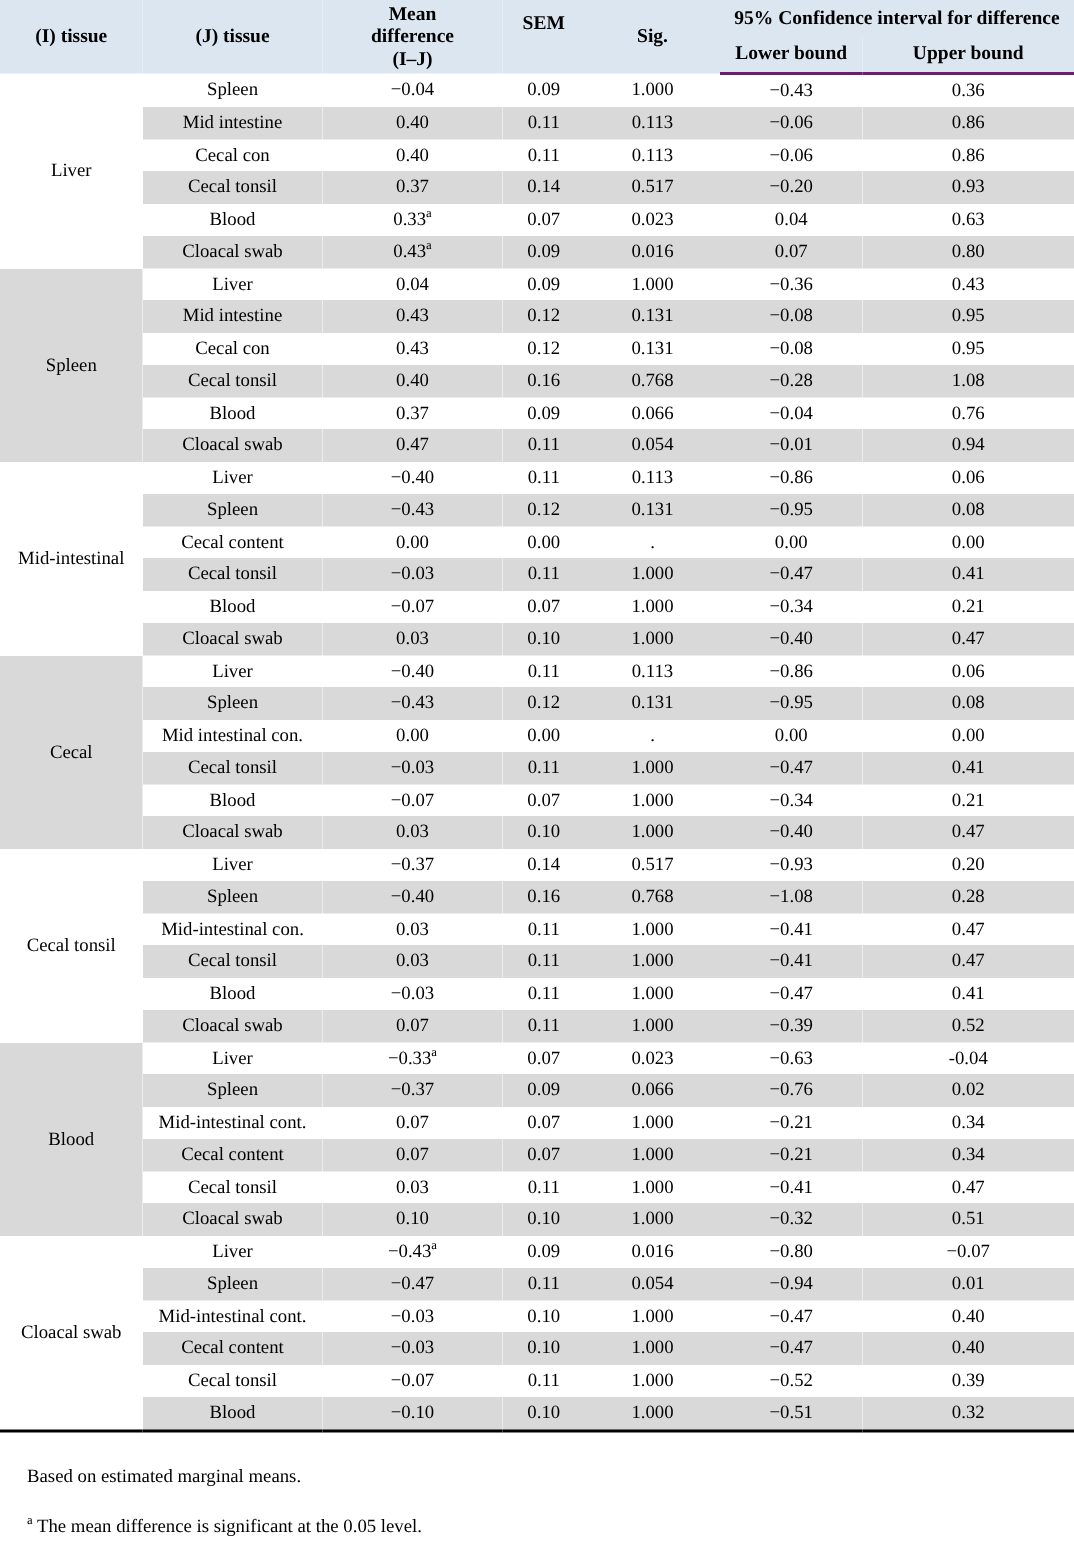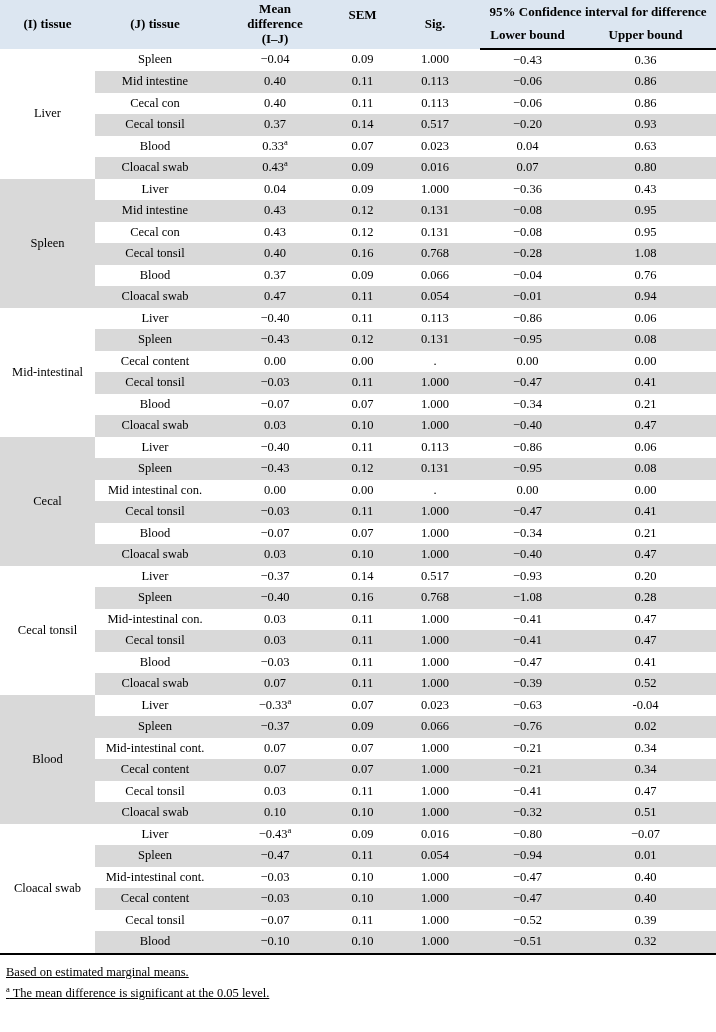--- a/index.html
+++ b/index.html
@@ -35,21 +35,21 @@
 
   thead th {
     background: #dce6f1;
     font-weight: bold;
     font-size: 13px;
     line-height: 1.15;
     text-align: center;
     vertical-align: middle;
     padding: 2px 2px;
   }
-  thead tr:last-child th { border-bottom: 2px solid #000000; }
+  thead tr:last-child th { border-bottom: 2px solid #701a75; }
   th.mean-hdr { white-space: pre-line; }
   th.sem-hdr  { vertical-align: top; padding-top: 8px; text-align: center; }
   th.ci-sub   { padding-bottom: 5px; vertical-align: bottom; }
   th.ci-group { padding-top: 5px; vertical-align: top; }
 
   tbody td {
     font-size: 12.5px;
     height: 21.5px;
     line-height: 21.5px;
     text-align: center;
@@ -68,21 +68,21 @@
   sup.sig-a {
     font-size: 8.5px;
     vertical-align: super;
     line-height: 0;
   }
   .footnotes {
     padding: 5px 2px 0 2px;
     font-size: 12.5px;
     line-height: 17px;
   }
-  .footnotes p { margin: 4px; text-decoration: underline; }
+  .footnotes p { margin: 16px; }
   .footnotes p.just { text-align: justify; }
   .footnotes sup {
     font-size: 8.5px;
     vertical-align: super;
     line-height: 0;
   }
   .footnotes .ital { font-style: italic; }
 </style>
 </head>
 <body>

